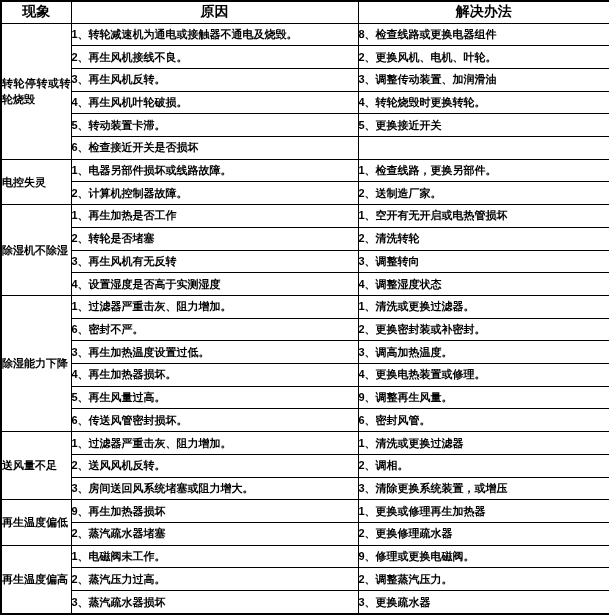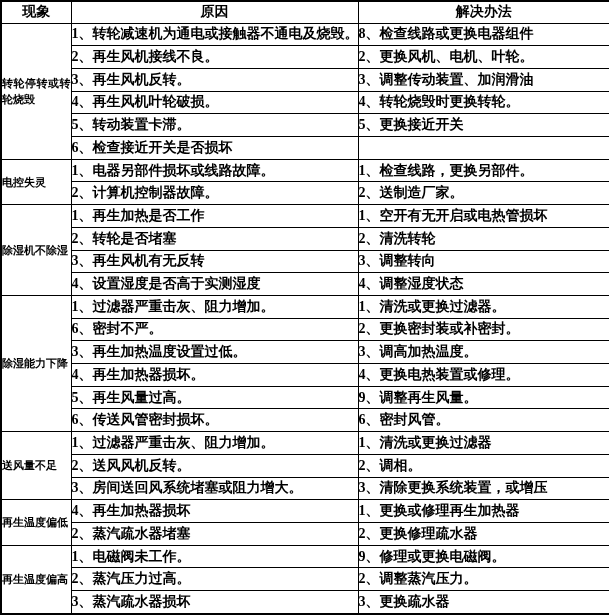--- a/index.html
+++ b/index.html
@@ -4,21 +4,21 @@
 <style>
   html, body {
     margin: 0;
     padding: 0;
     background: #ffffff;
   }
   .page {
     width: 609px;
     height: 615px;
     box-sizing: border-box;
-    font-family: Liberation Serif, serif;
+    font-family: Liberation Sans, sans-serif;
   }
   table.manual-table {
     width: 609px;
     height: 615px;
     border-collapse: collapse;
     table-layout: fixed;
     border: 2px solid #000000;
     color: #000000;
     font-weight: bold;
   }
@@ -40,21 +40,21 @@
     text-justify: inter-character;
     padding: 0 7px;
     font-size: 11px;
     line-height: 1.5;
     word-break: break-all;
   }
   td.cause, td.solution {
     text-align: left;
     vertical-align: middle;
     padding: 0 0 0 5px;
-    font-size: 14px;
+    font-size: 11px;
     white-space: nowrap;
     overflow: hidden;
   }
 </style>
 </head>
 <body>
 
 <div class="page">
   <table class="manual-table">
     <colgroup>
@@ -155,21 +155,21 @@
         <tr>
           <td class="cause">2、送风风机反转。</td>
           <td class="solution">2、调相。</td>
         </tr>
         <tr>
           <td class="cause">3、房间送回风系统堵塞或阻力增大。</td>
           <td class="solution">3、清除更换系统装置，或增压</td>
         </tr>
         <tr>
           <td class="phenomenon" rowspan="2">再生温度偏低</td>
-          <td class="cause">4、再生加热器损坏</td>
+          <td class="cause">9、再生加热器损坏</td>
           <td class="solution">1、更换或修理再生加热器</td>
         </tr>
         <tr>
           <td class="cause">2、蒸汽疏水器堵塞</td>
           <td class="solution">2、更换修理疏水器</td>
         </tr>
         <tr>
           <td class="phenomenon" rowspan="3">再生温度偏高</td>
           <td class="cause">1、电磁阀未工作。</td>
           <td class="solution">9、修理或更换电磁阀。</td>

